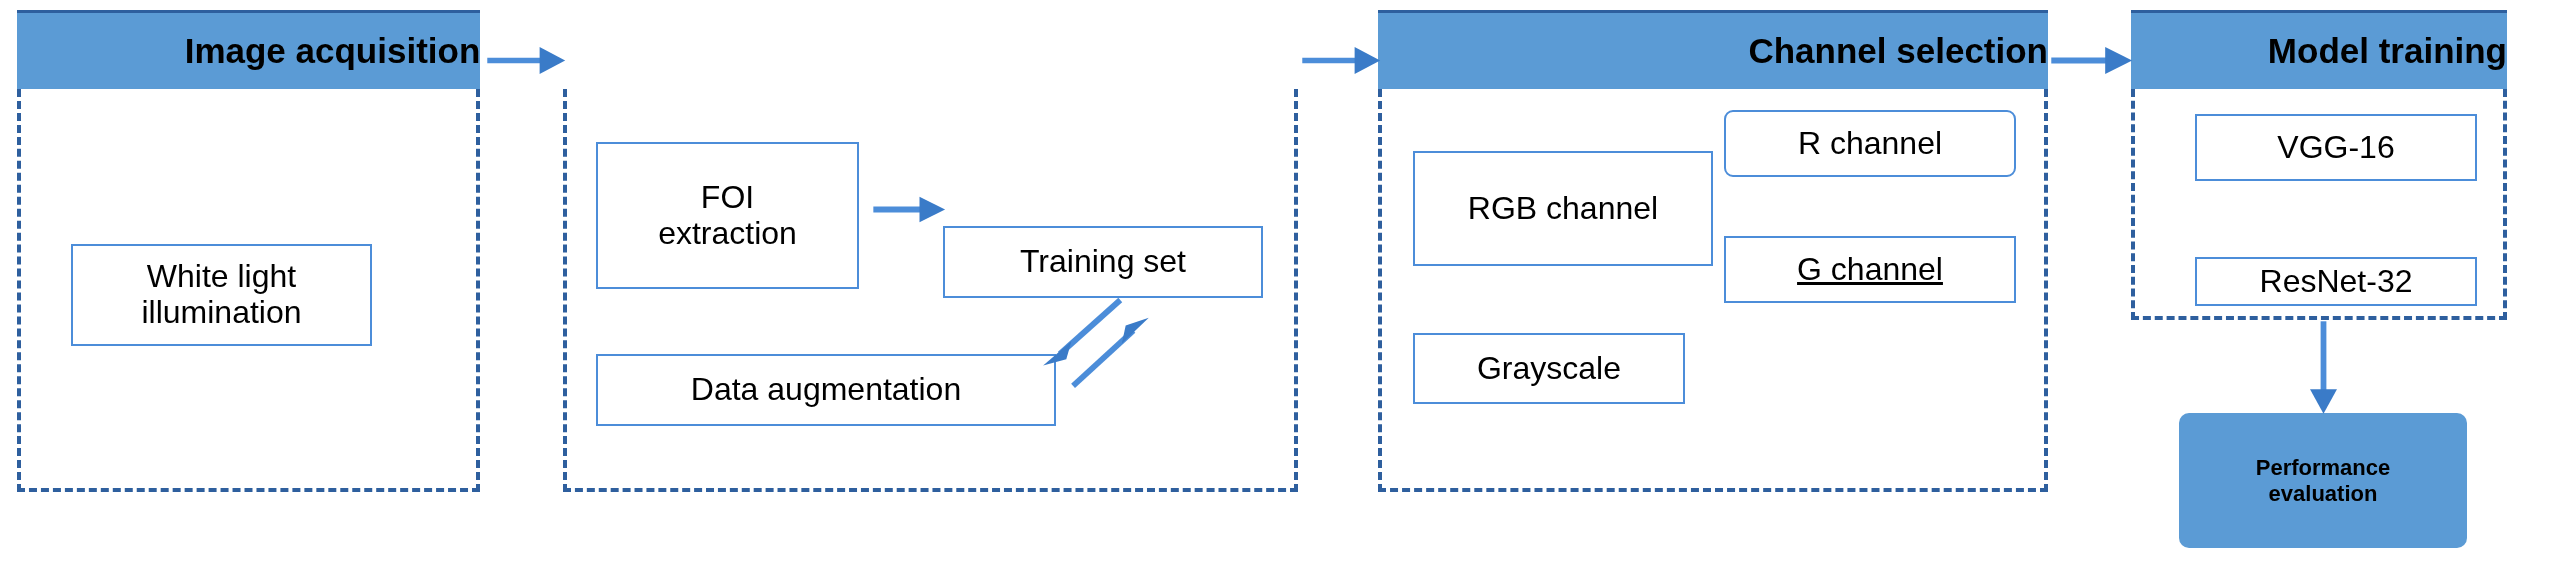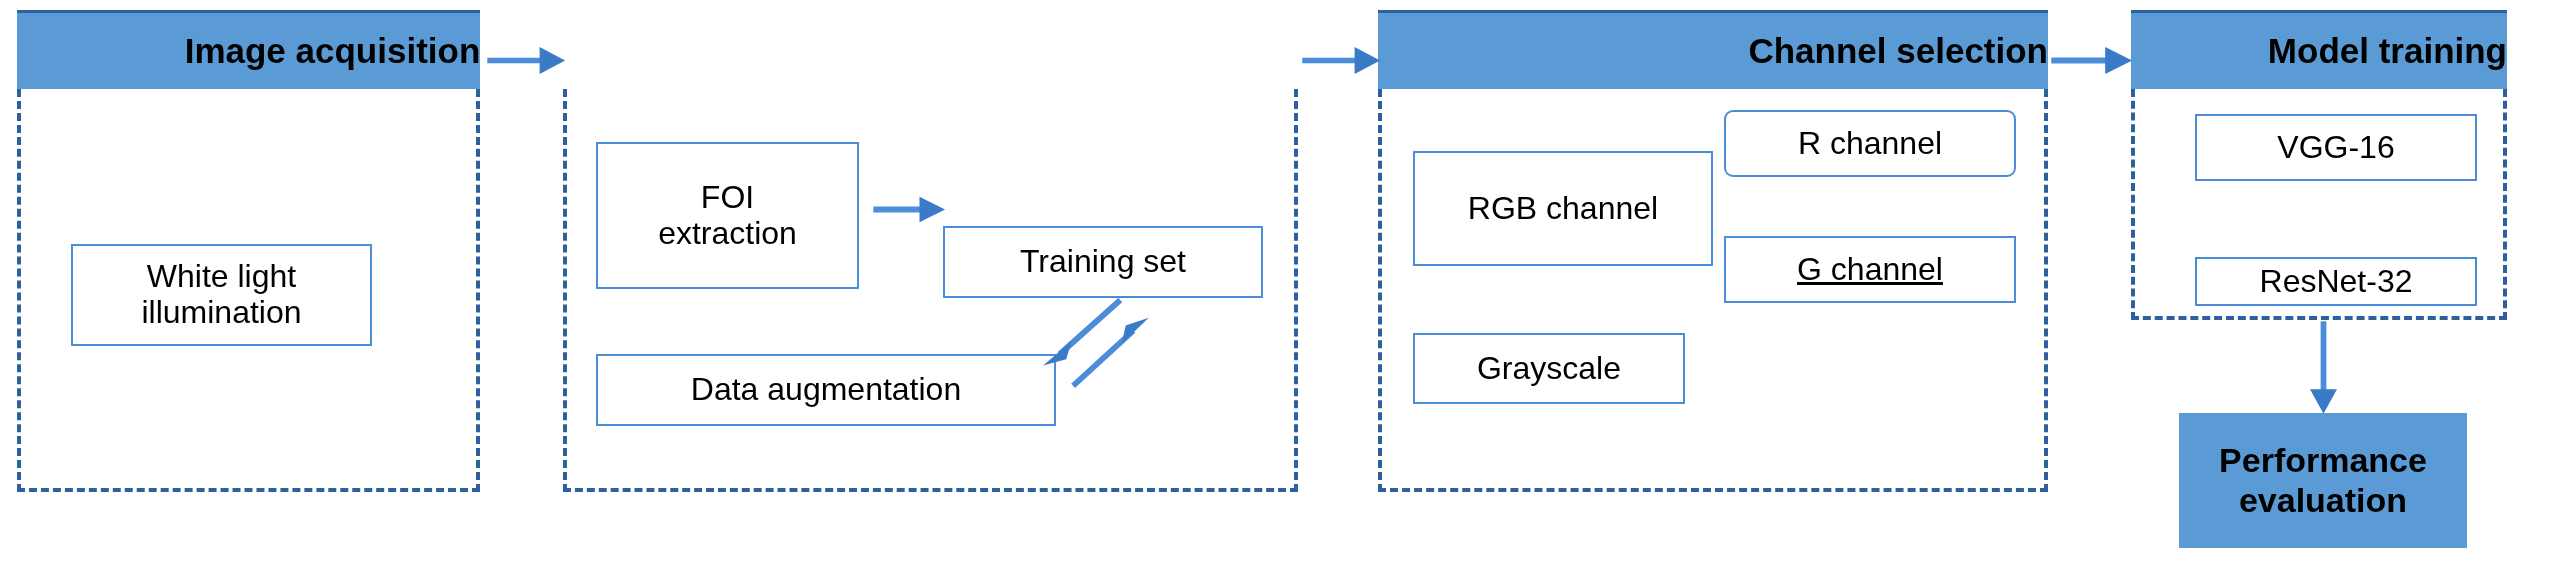--- a/index.html
+++ b/index.html
@@ -68,22 +68,23 @@
   .solid-box {
     position: absolute;
     box-sizing: border-box;
     background: #5B9BD5;
     display: flex;
     align-items: center;
     justify-content: center;
     text-align: center;
     color: #000000;
     font-weight: bold;
-    font-size: 34px;
+    font-size: 22px;
     line-height: 1.15;
+    border-radius: 10px;
   }
 
   
   .connector {
     position: absolute;
     overflow: visible;
   }
   .conn-line {
     stroke: #4C8DD9;
     stroke-width: 9;

